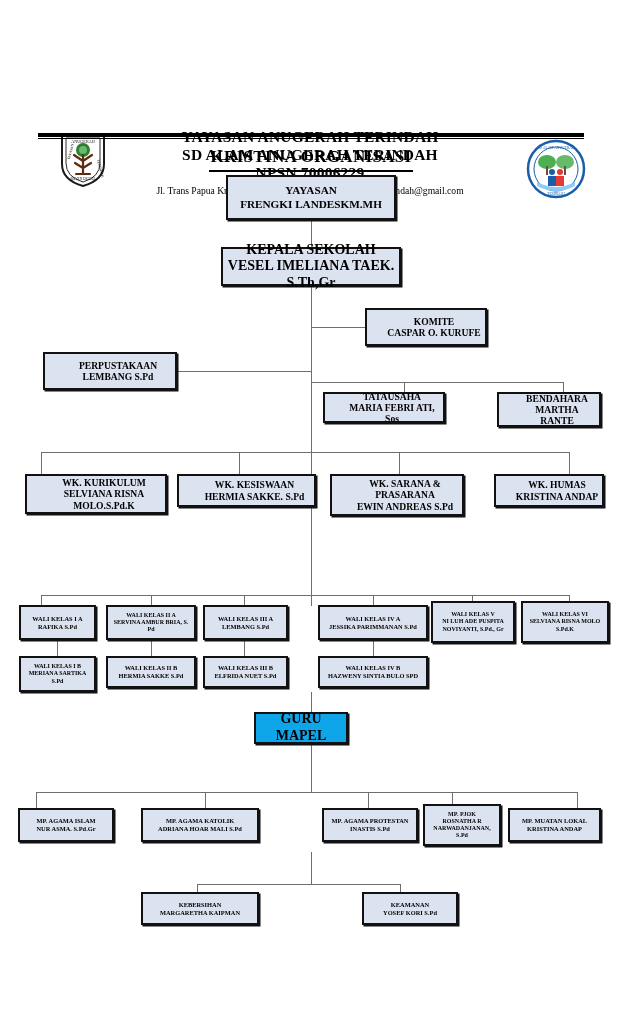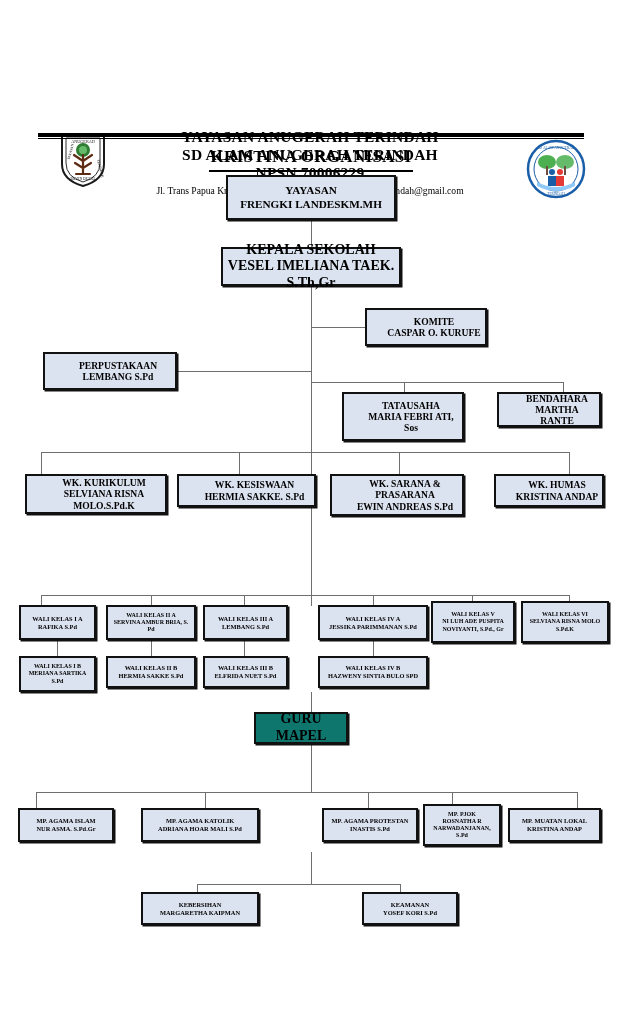--- a/index.html
+++ b/index.html
@@ -33,21 +33,21 @@
     border:2.5px solid #111;
     box-sizing:border-box;
     display:flex;align-items:center;justify-content:center;
     text-align:center;
     font-weight:bold;
     line-height:1.18;
     padding:2px 3px;
     box-shadow:1.5px 1.5px 0 #111;
   }
   .box span{display:block;width:100%;white-space:pre-line;}
-  .box.orange{background:#0f766e;}
+  .box.orange{background:#0ea5e9;}
   .t13{font-size:11.2px;}
   .t12{font-size:14px;}
   .t11{font-size:9.6px;padding-left:19px;}
   .t8{font-size:6.4px;}
   .t75{font-size:6.0px;}
 
   .ln{position:absolute;background:#6f6f6f;}
   .vl{width:1.3px;}
   .hl{height:1.3px;}
 </style>
@@ -165,21 +165,21 @@
   <div class="box t11" style="left:365px;top:308px;width:122px;height:38px;">
     <span>KOMITE
 CASPAR O. KURUFE</span>
   </div>
 
   <div class="box t11" style="left:43px;top:352px;width:134px;height:38px;">
     <span>PERPUSTAKAAN
 LEMBANG S.Pd</span>
   </div>
 
-  <div class="box t11" style="left:342px;top:392px;width:122px;height:49px;">
+  <div class="box t11" style="left:323px;top:392px;width:122px;height:31px;">
     <span>TATAUSAHA
 MARIA FEBRI ATI, Sos</span>
   </div>
 
   <div class="box t11" style="left:497px;top:392px;width:104px;height:35px;">
     <span>BENDAHARA
 MARTHA RANTE</span>
   </div>
 
   <div class="box t11" style="left:25px;top:474px;width:142px;height:40px;">

